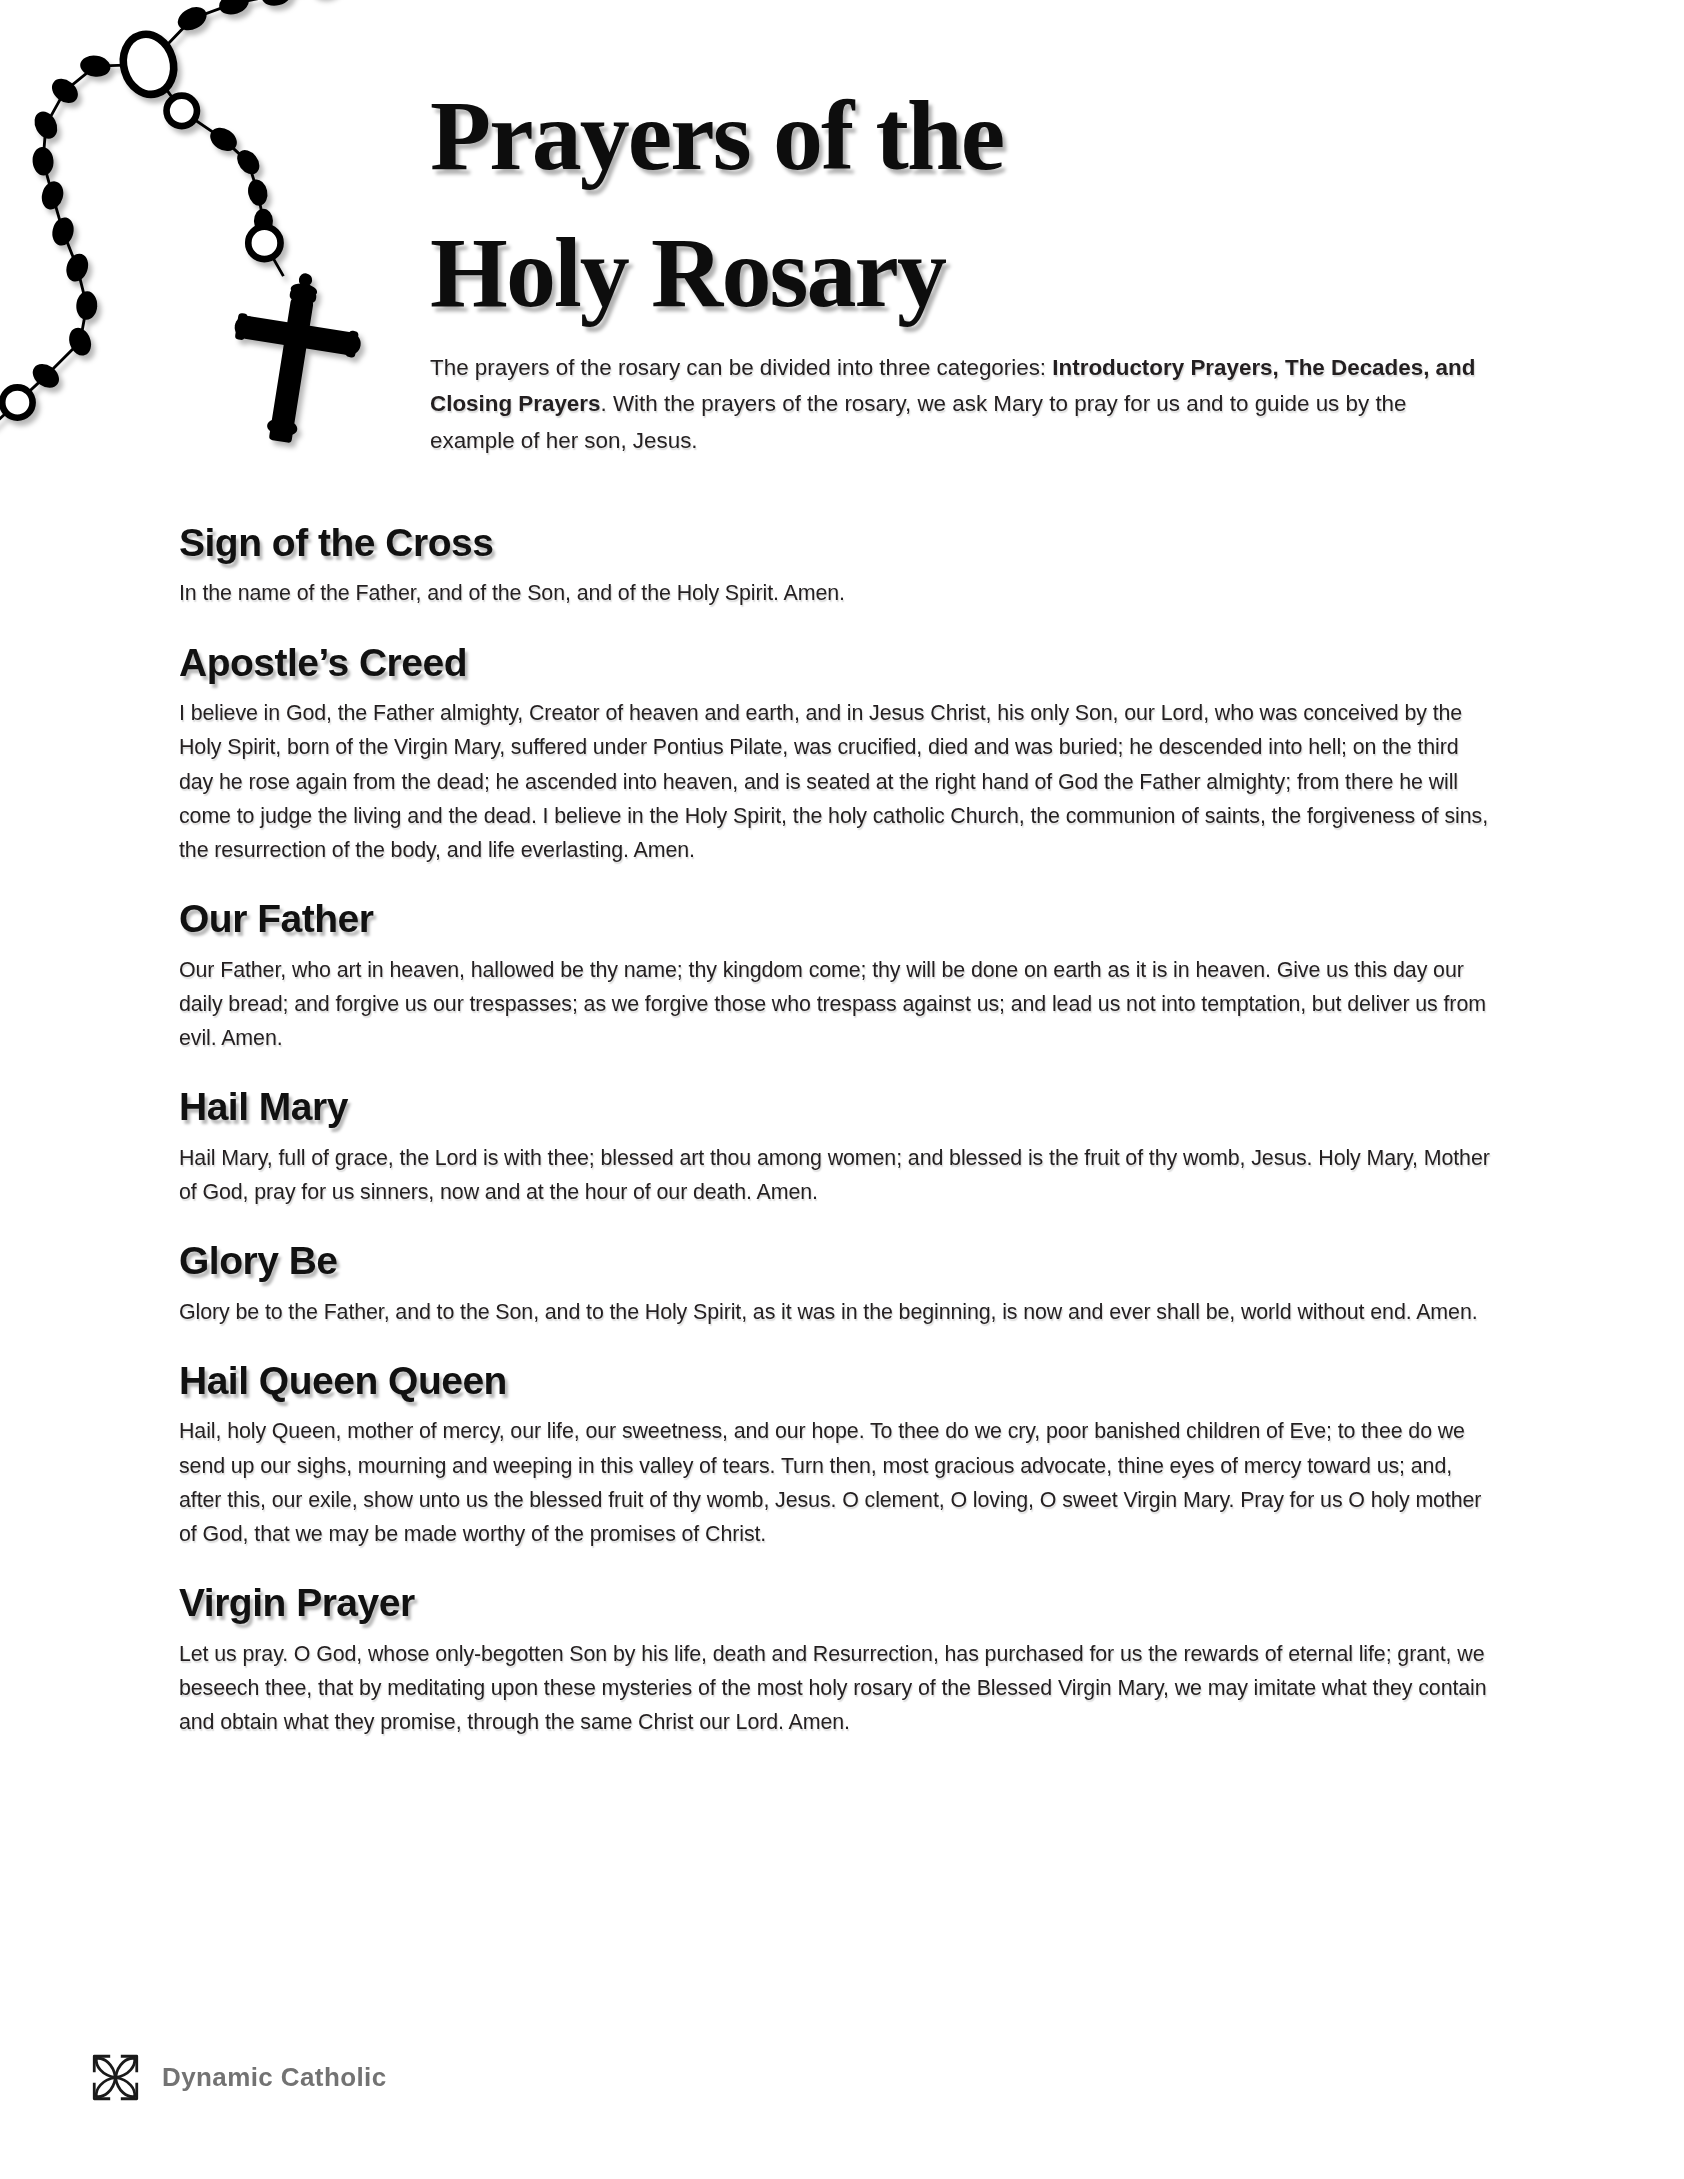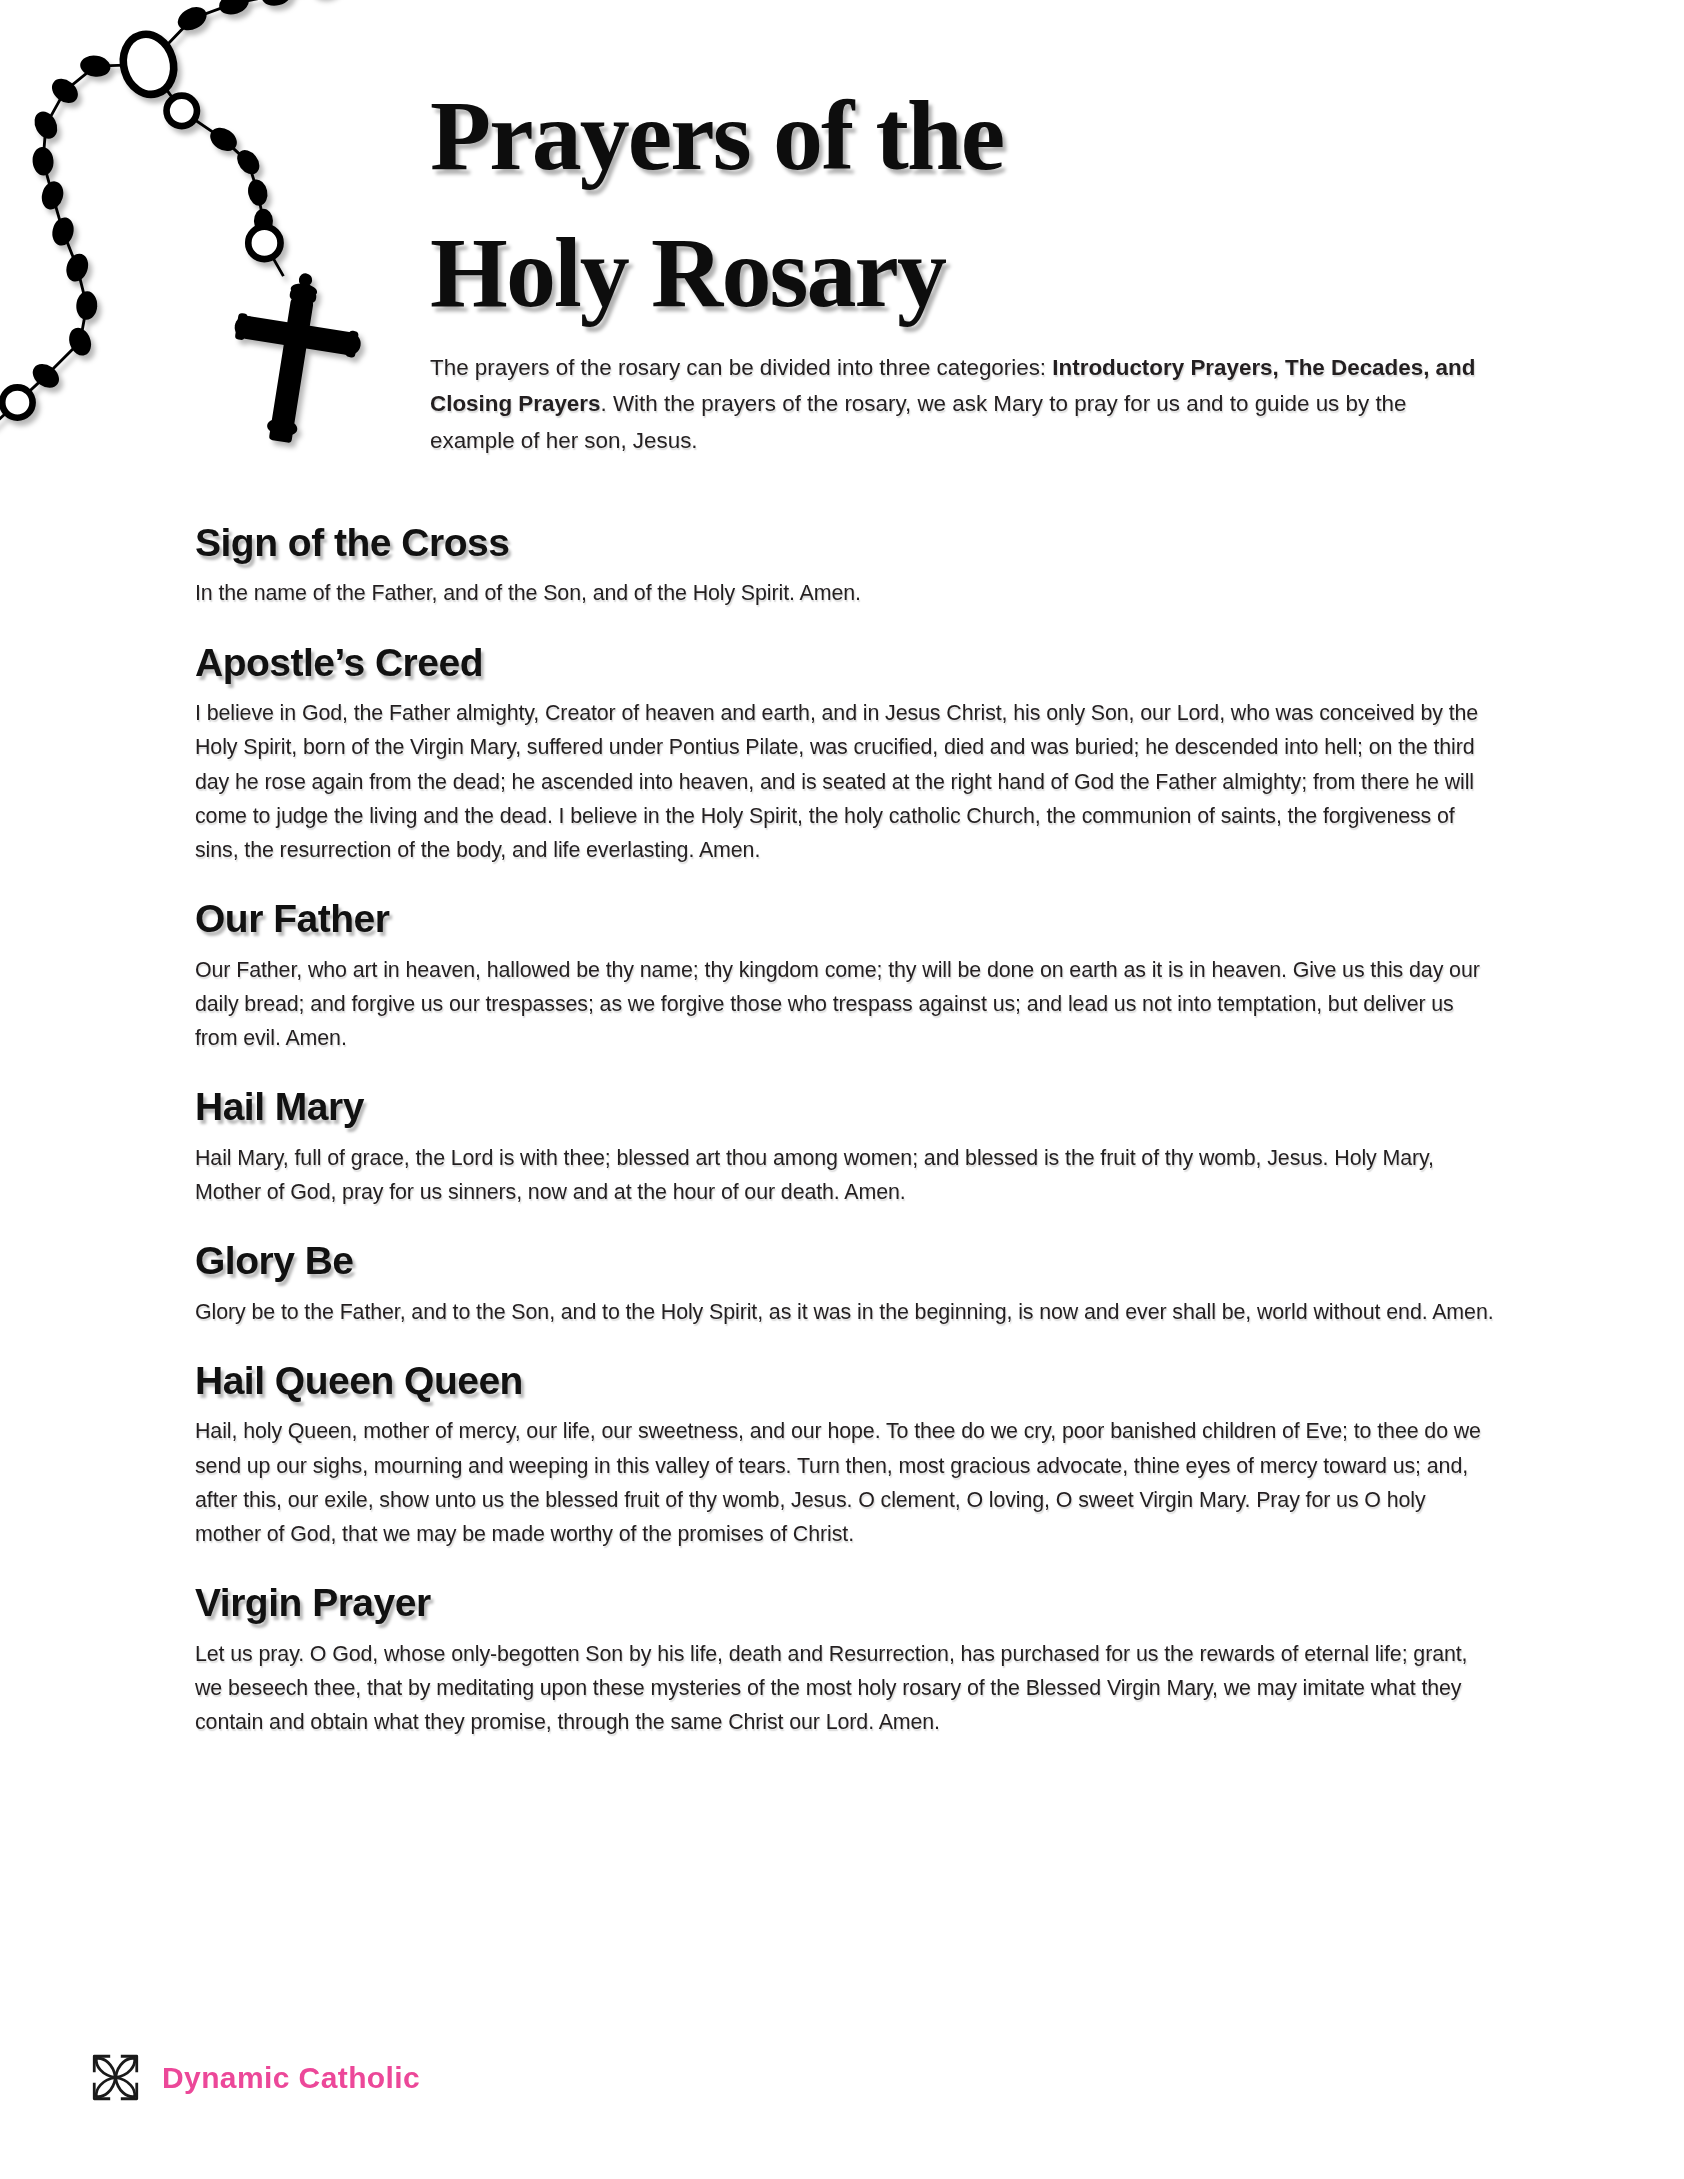--- a/index.html
+++ b/index.html
@@ -34,41 +34,41 @@
     font-size:22.4px; line-height:1.62; font-weight:500;
     color:#231f20;
     text-shadow:1px 1.9px 1.4px rgba(0,0,0,0.16);
   }
   .intro b { font-weight:700; }
 
   
   .sections {
     position:absolute; left:179px; top:521px; width:1316px;
   }
-  .sections section { margin-bottom:5.7px;margin-left:16px; }
+  .sections section { margin-bottom:5.7px; }
   .sections h2 {
     font-size:39px; font-weight:800; letter-spacing:-0.5px;
     color:#111111; margin:30px 0 11.4px 0;
     text-shadow:2.9px 3.8px 2.9px rgba(0,0,0,0.28);
   }
   .sections section:first-child h2 { margin-top:0; }
   .sections p {
     font-size:21.4px; line-height:1.6; font-weight:500;
     letter-spacing:-0.1px; color:#231f20;
     text-shadow:1px 1.9px 1.4px rgba(0,0,0,0.16);
   }
 
   
   .footer {
     position:absolute; left:90px; top:2052px;
     display:flex; align-items:center; gap:21px;
   }
   .footer .logo-icon { width:51px; height:51px; }
   .footer .brand {
-    font-size:30px; font-weight:600; letter-spacing:0.4px; color:#ec4899;
+    font-size:26px; font-weight:600; letter-spacing:0.4px; color:#737373;
   }
 </style>
 </head>
 <body>
 
 <svg class="rosary" viewBox="0 0 440 510" xmlns="http://www.w3.org/2000/svg" aria-hidden="true">
   <g stroke="#000000" stroke-width="3" fill="none">
 
     <polyline points="360,-10 305,6 260,15 216,31 170,79"></polyline>
     <polyline points="170,79 114,81 82,107 62,143 59,181 69,217 80,255 95,293 105,333 98,371 62,407 32,435 -8,472"></polyline>

